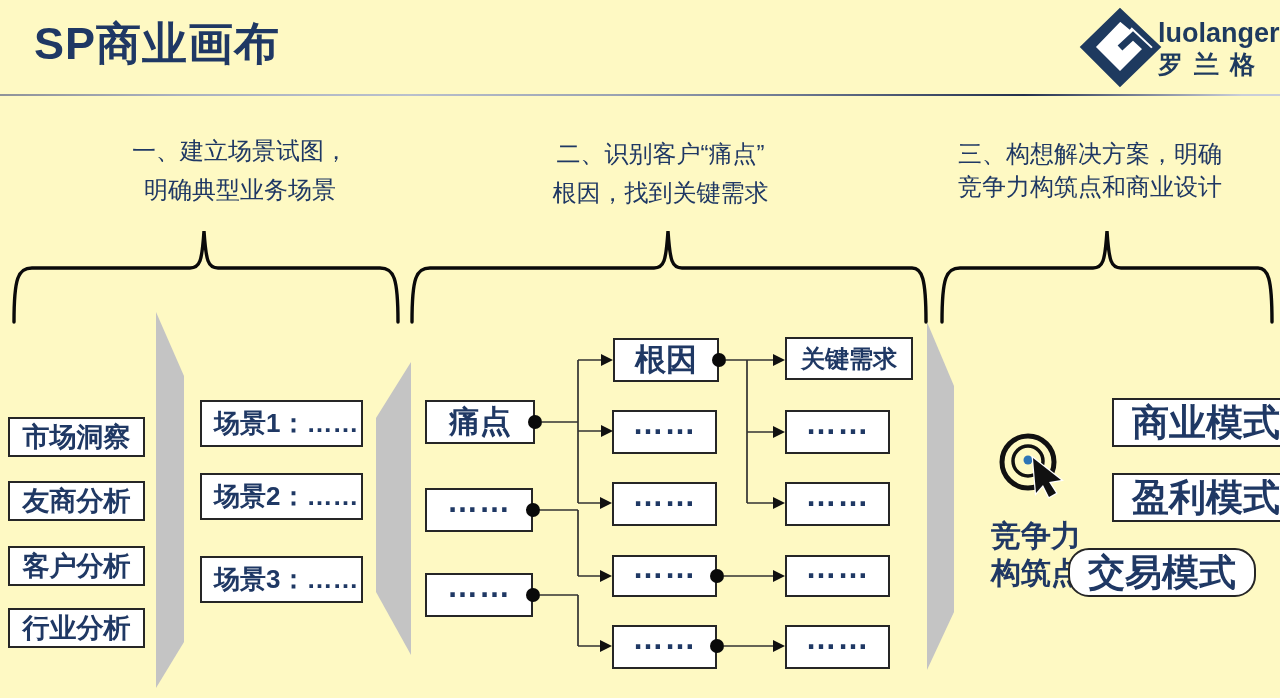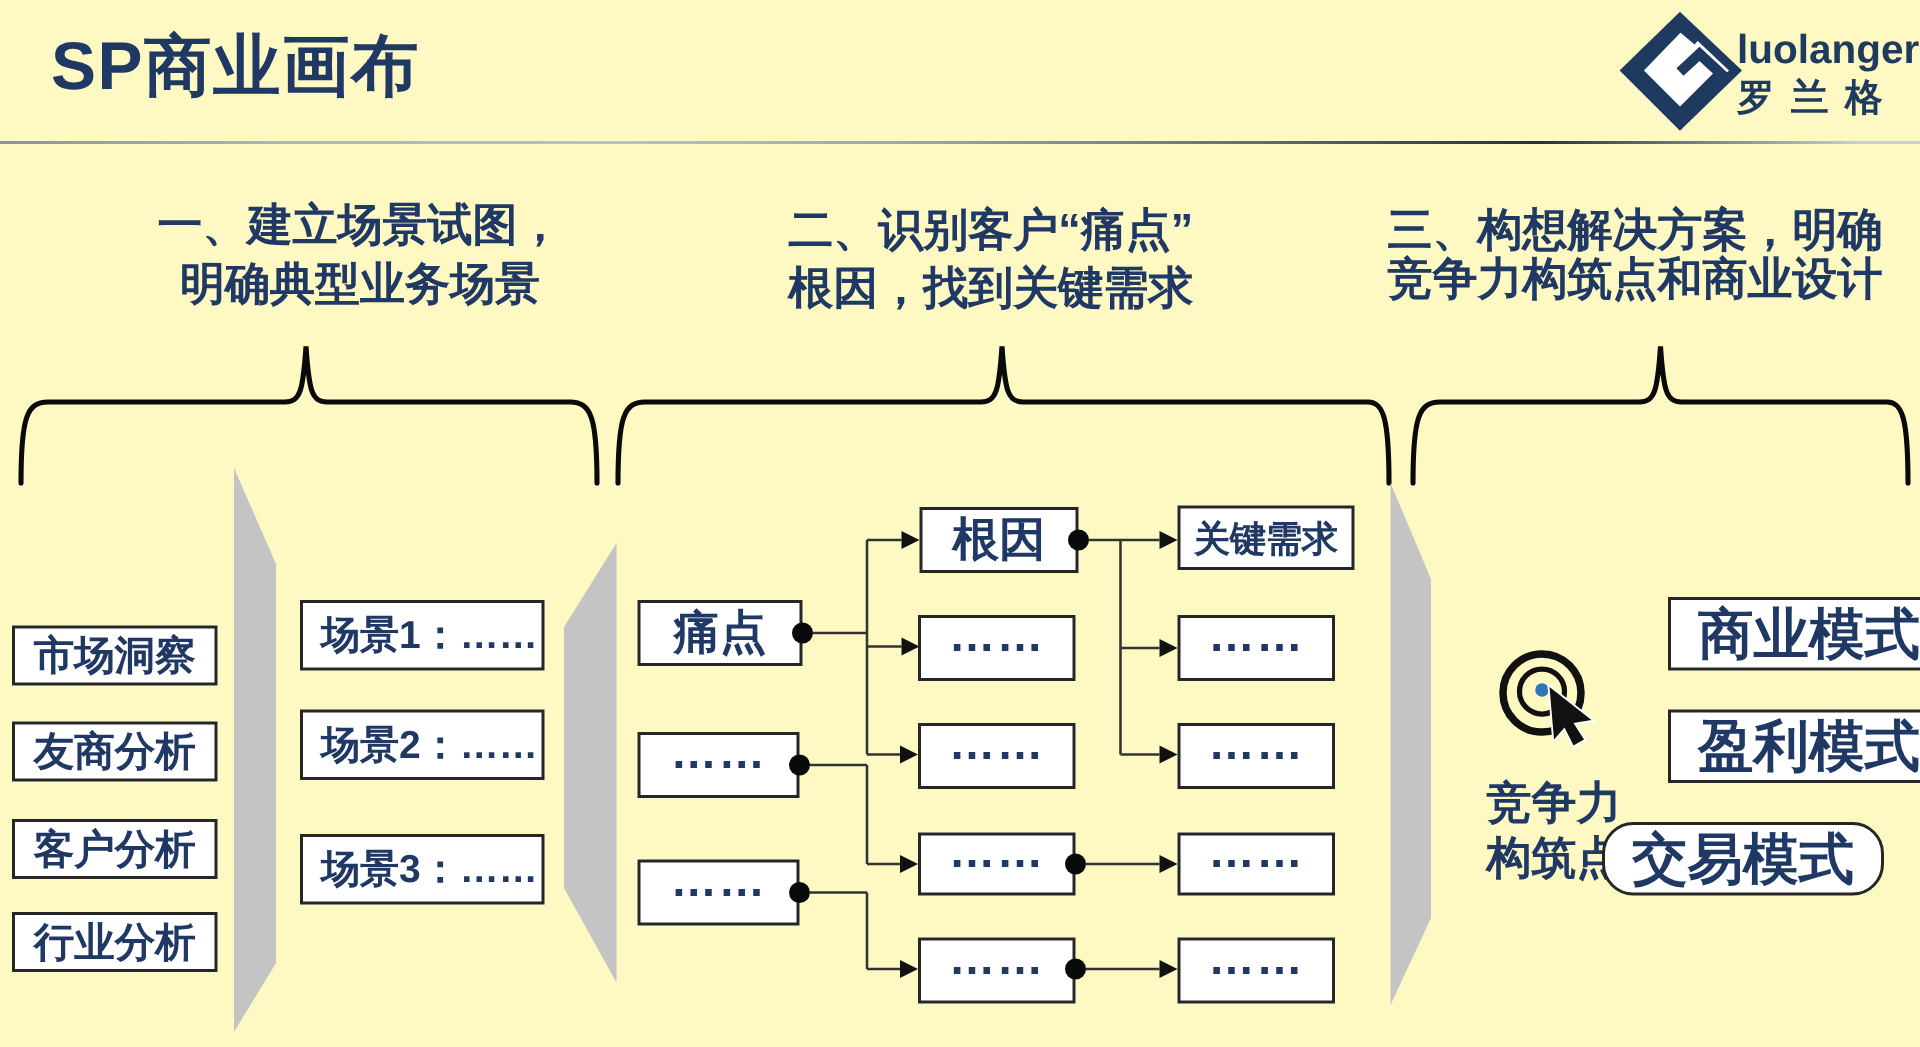--- a/index.html
+++ b/index.html
@@ -6,21 +6,21 @@
   .canvas{position:relative;width:1280px;height:698px;background:#fef9c3;
           font-family:"Liberation Sans","DejaVu Sans",sans-serif;overflow:hidden;}
   .title{position:absolute;left:34px;top:14px;font-size:45px;font-weight:600;
          color:#1F3864;letter-spacing:1px;z-index:2;}
   .divider{position:absolute;left:0;top:94px;width:1280px;height:2px;z-index:1;
      background:linear-gradient(90deg,#8f9399 0%,#aab2c0 14%,#b9c0cc 32%,#9aa3b2 48%,#6c7890 62%,#22304e 80%,#c9ced8 97%);}
   .logo-en{position:absolute;left:1158px;top:18px;font-size:27px;font-weight:bold;
            color:#1E3A5F;z-index:2;}
   .logo-cn{position:absolute;left:1158px;top:48px;font-size:25px;font-weight:600;
            color:#1E3A5F;letter-spacing:11px;z-index:2;}
-  .step-header{position:absolute;color:#1F3864;font-weight:bold;font-size:30px;
+  .step-header{position:absolute;color:#1F3864;font-weight:normal;font-size:24px;
            line-height:39px;text-align:center;z-index:2;white-space:nowrap;}
   .step-header.tight{line-height:33px;}
   .box{position:absolute;background:#fff;border:2px solid #262626;color:#1F3864;
        font-weight:bold;display:flex;align-items:center;justify-content:center;
        z-index:2;box-sizing:border-box;}
   .analysis{width:137px;height:40px;font-size:27px;}
   .scenario{width:163px;height:47px;font-size:26px;justify-content:flex-start;padding-left:12px;}
   .flowbox{width:106px;height:44px;font-size:31px;}
   .model{width:188px;height:49px;font-size:37px;font-family:Liberation Serif, serif;}
   .dots span{display:inline-block;transform:translateY(-22%);letter-spacing:1px;}
@@ -75,21 +75,21 @@
   <div class="box flowbox dots" style="left:612px;top:482px;width:105px;">
       <span>……</span>
     </div>
   <div class="box flowbox dots" style="left:612px;top:555px;width:105px;height:42px;">
       <span>……</span>
     </div>
   <div class="box flowbox dots" style="left:612px;top:625px;width:105px;">
       <span>……</span>
     </div>
 
-  <div class="box flowbox" style="left:785px;top:337px;width:118px;height:43px;font-size:24px;">关键需求</div>
+  <div class="box flowbox" style="left:785px;top:337px;width:128px;height:43px;font-size:24px;">关键需求</div>
   <div class="box flowbox dots" style="left:785px;top:410px;width:105px;">
       <span>……</span>
     </div>
   <div class="box flowbox dots" style="left:785px;top:482px;width:105px;">
       <span>……</span>
     </div>
   <div class="box flowbox dots" style="left:785px;top:555px;width:105px;height:42px;">
       <span>……</span>
     </div>
   <div class="box flowbox dots" style="left:785px;top:625px;width:105px;">

